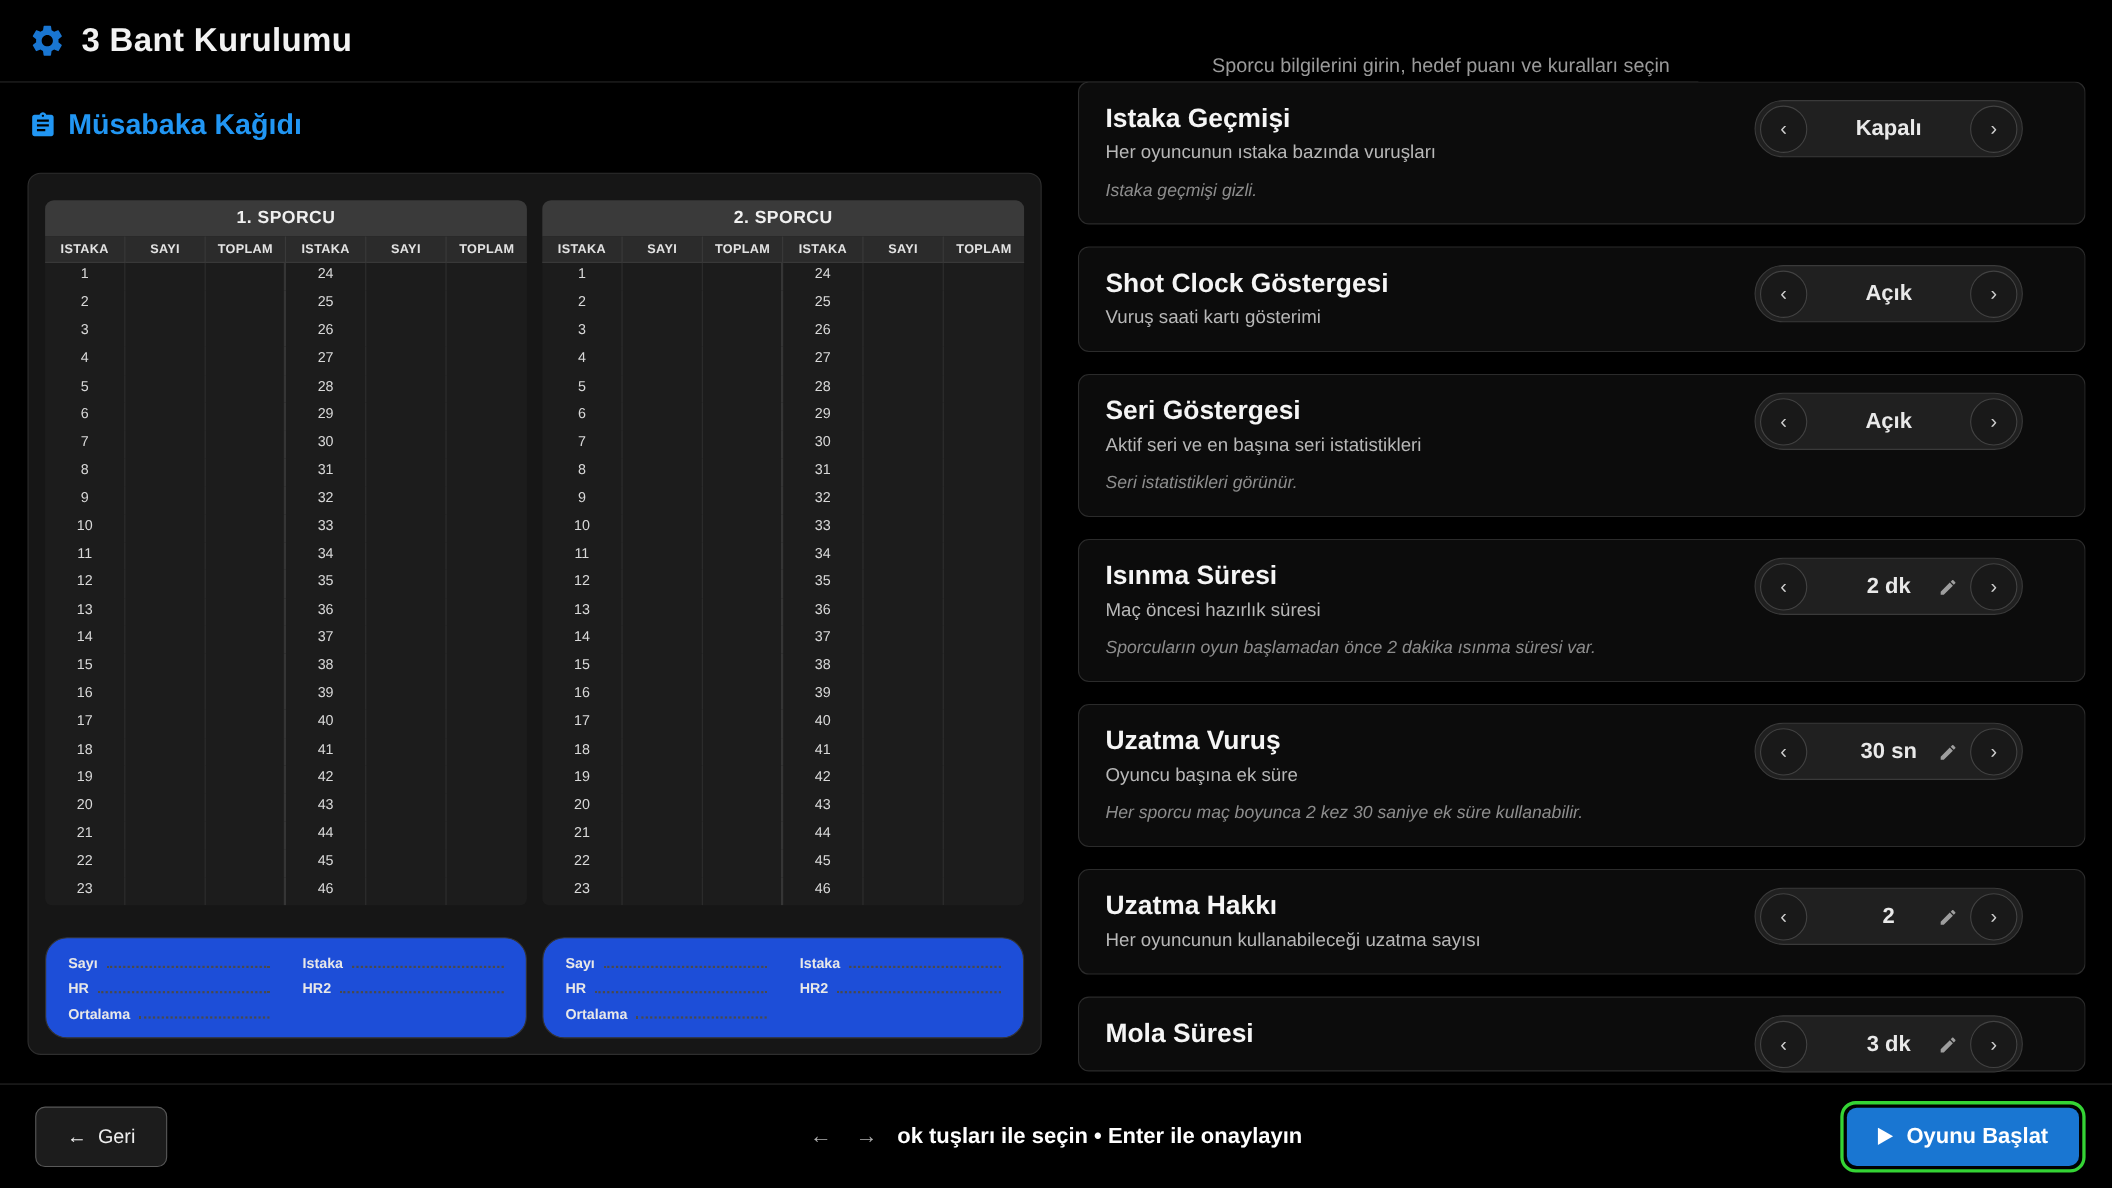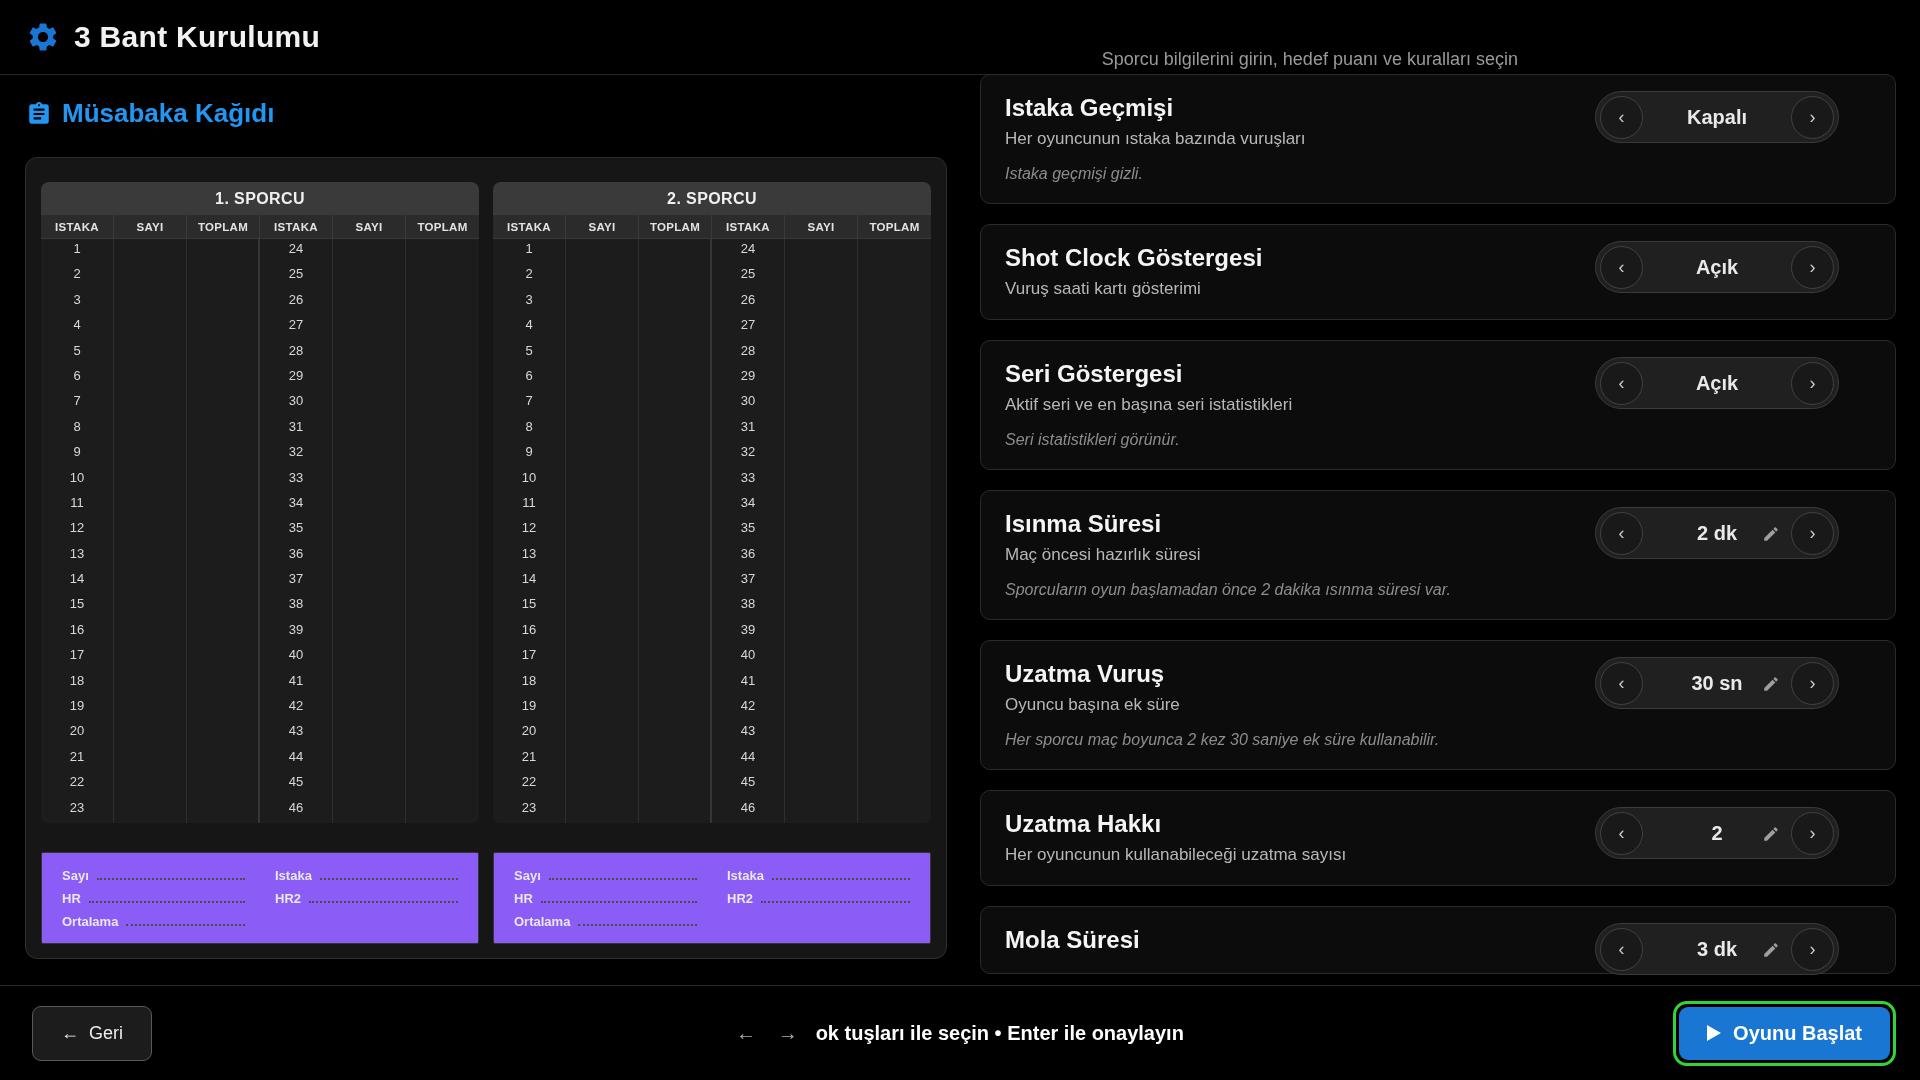--- a/index.html
+++ b/index.html
@@ -33,21 +33,21 @@
                      border-right:1px solid #3a3a3a; border-bottom:1px solid #3a3a3a; }
   .col-head .col-h:last-child { border-right:none; }
   .tbody { display:grid; grid-template-columns:repeat(6,1fr); grid-auto-rows:25.4px;
            background:#1c1c1c; border-radius:0 0 6px 6px; overflow:hidden; }
   .tbody .cell { border-right:1px solid #2e2e2e; display:flex; align-items:flex-start;
                  justify-content:center; font-size:13px; color:#d8d8d8; padding-top:2px; }
   .tbody .cell.c2 { border-right:2px solid #353535; }
   .tbody .cell.c5 { border-right:none; }
 
   .stats-box { position:absolute; top:694px; height:92px; width:438px;
-               background:#8b5cf6; border:1px solid #343434; border-radius:2px;
+               background:#1d4ed8; border:1px solid #343434; border-radius:20px;
                padding:12px 20px; display:flex; gap:30px; }
   .stats-box.s1 { left:15px; } .stats-box.s2 { left:467px; }
   .st-col { flex:1; display:flex; flex-direction:column; gap:5px; }
   .st-row { display:flex; align-items:flex-end; height:18px; }
   .st-row .lbl { font-size:13px; font-weight:bold; color:#e8e8e8; margin-right:8px; white-space:nowrap; }
   .st-row .dots { flex:1; border-bottom:2px dotted #4a4a4a; margin-bottom:3px; }
 
   
   .settings-list { position:absolute; left:980px; top:74px; width:916px; height:910px;
                    overflow:hidden; display:flex; flex-direction:column; gap:20px; }

